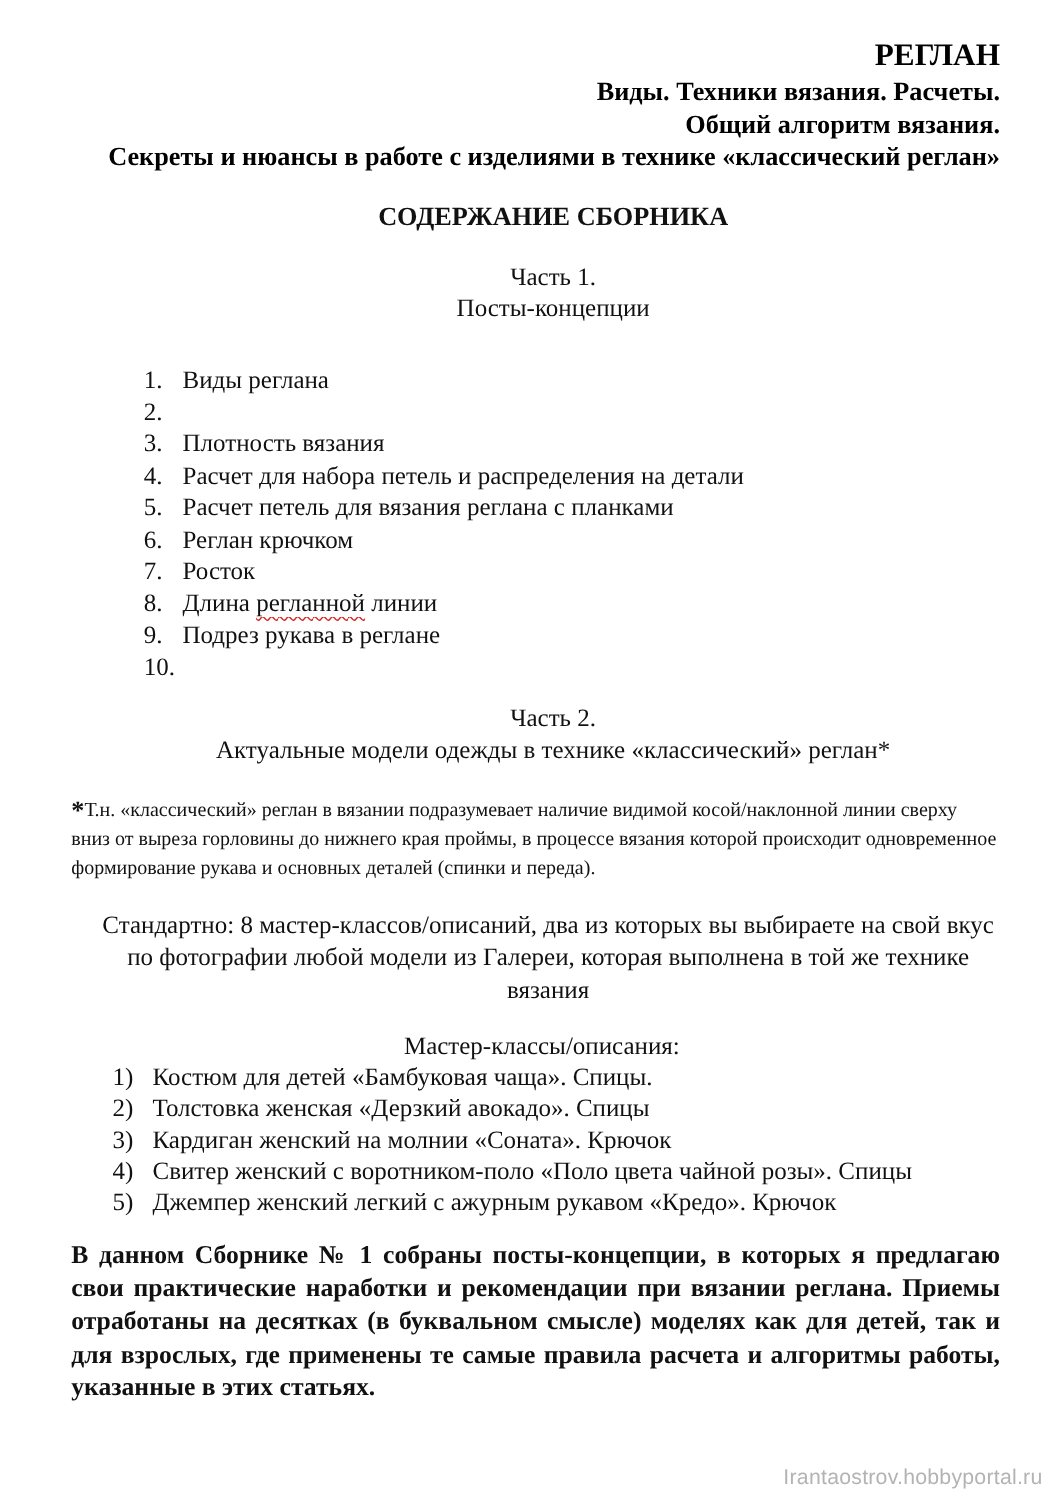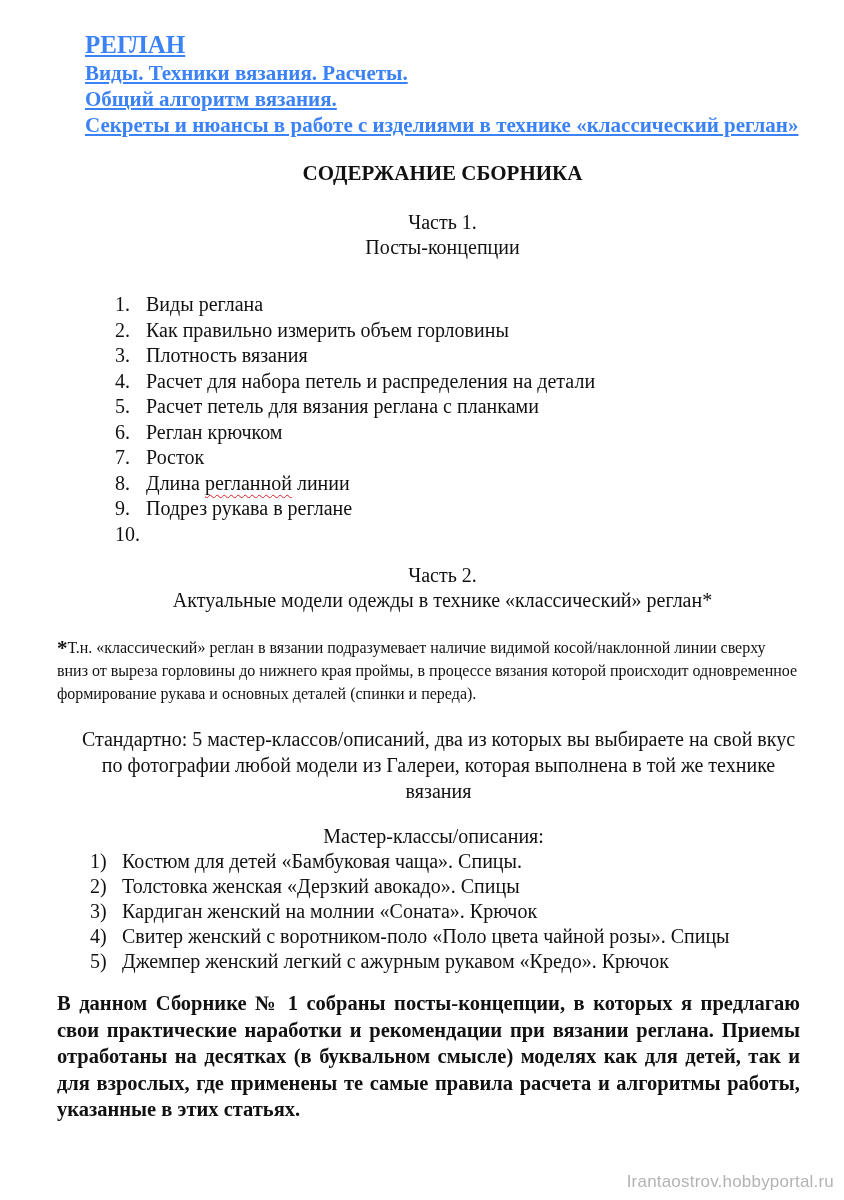--- a/index.html
+++ b/index.html
@@ -9,21 +9,21 @@
   .page {
     position: relative;
     width: 844px;
     height: 1200px;
     background: #ffffff;
     overflow: hidden;
     padding: 30px 44px 0 57px; 
   }
 
   
-  .doc-header { text-align: left; padding-left: 28px; color: #3b82f6; font-weight: bold; text-decoration: underline; }
+  .doc-header { text-align: right; padding-left: 28px; color: #000000; font-weight: bold; }
   .doc-title { font-size: 25px; line-height: 30px; }
   .doc-subtitle-line { font-size: 21px; line-height: 26px; }
 
   
   .toc-heading {
     margin-top: 22px; text-align: center; padding-left: 28px;
     font-size: 21px; font-weight: bold; line-height: 26px; color: #111;
   }
   .part-head { margin-top: 24px; text-align: center; padding-left: 28px; }
   .part-title, .part-subtitle { font-size: 20px; font-weight: normal; line-height: 25px; }
@@ -90,21 +90,20 @@
     <div class="part-subtitle">Посты-концепции</div>
   </div>
 
   <div class="toc-list">
     <div class="row">
       <span class="num">1.</span>
       <span class="txt">Виды реглана</span>
     </div>
     <div class="row">
       <span class="num">2.</span>
-      <span class="txt">Как правильно измерить объем горловины</span>
     </div>
     <div class="row">
       <span class="num">3.</span>
       <span class="txt">Плотность вязания</span>
     </div>
     <div class="row">
       <span class="num">4.</span>
       <span class="txt">Расчет для набора петель и распределения на детали</span>
     </div>
     <div class="row">
@@ -132,21 +131,21 @@
     </div>
   </div>
 
   <div class="part-head part2">
     <div class="part-title">Часть 2.</div>
     <div class="part-subtitle">Актуальные модели одежды в технике «классический» реглан*</div>
   </div>
 
   <p class="footnote"><span class="fn-star">*</span><span>Т.н. «классический» реглан в вязании подразумевает наличие видимой косой/наклонной линии сверху вниз от выреза горловины до нижнего края проймы, в процессе вязания которой происходит одновременное формирование рукава и основных деталей (спинки и переда).</span></p>
 
-  <p class="standard-note">Стандартно: 5 мастер-классов/описаний, два из которых вы выбираете на свой вкус по фотографии любой модели из Галереи, которая выполнена в той же технике вязания</p>
+  <p class="standard-note">Стандартно: 8 мастер-классов/описаний, два из которых вы выбираете на свой вкус по фотографии любой модели из Галереи, которая выполнена в той же технике вязания</p>
 
   <div class="mc-block">
     <div class="mc-heading">Мастер-классы/описания:</div>
     <div class="mc-list">
       <div class="row">
         <span class="num">1)</span>
         <span class="txt">Костюм для детей «Бамбуковая чаща». Спицы.</span>
       </div>
       <div class="row">
         <span class="num">2)</span>

